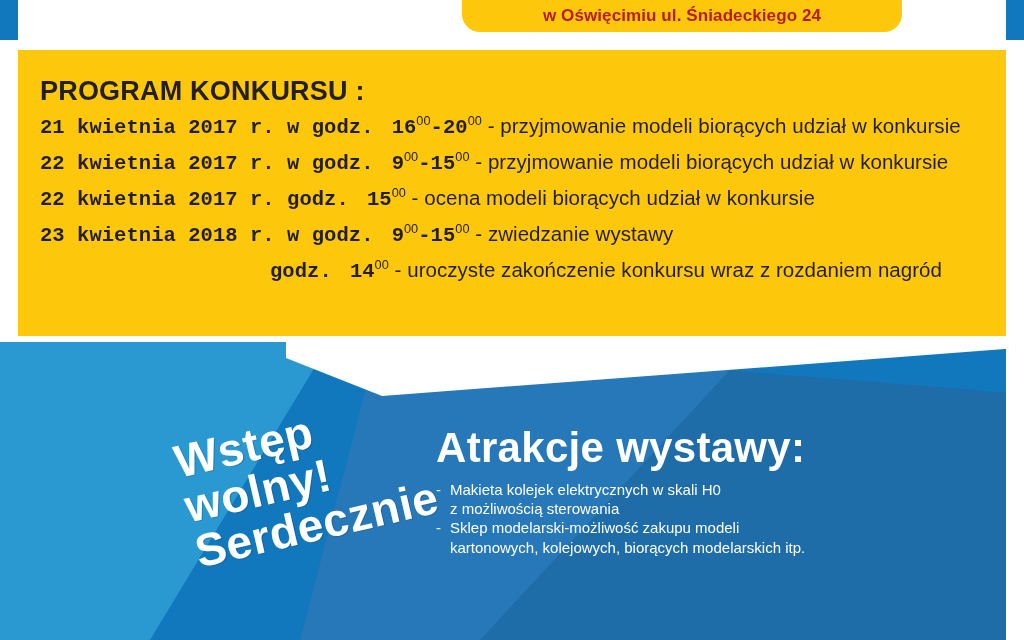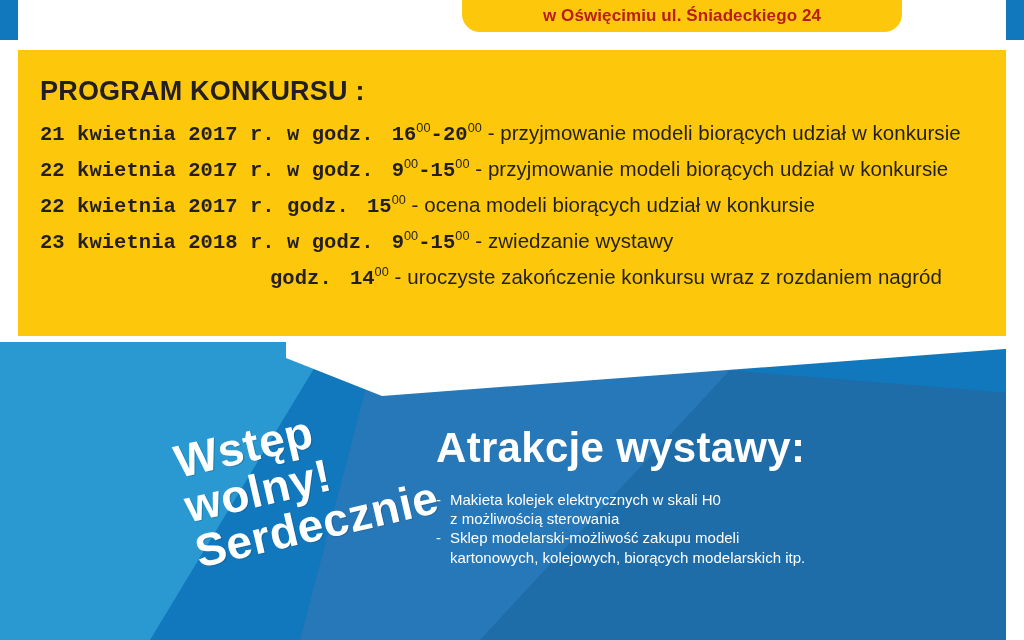--- a/index.html
+++ b/index.html
@@ -86,21 +86,21 @@
     height: 286px;
     background: #fdc70c;
     box-sizing: border-box;
     padding: 26px 0 0 22px;
   }
   .program-title {
     font-size: 27px;
     font-weight: bold;
     color: #231f20;
     letter-spacing: 0.2px;
-    margin-bottom: 14px;
+    margin-bottom: 7px;
   }
   .program-line {
     font-size: 20.5px;
     color: #231f20;
     margin-bottom: 11px;
     white-space: nowrap;
     letter-spacing: 0.05px;
   }
   .program-line .b {
     font-weight: bold;
@@ -205,21 +205,21 @@
     position: absolute;
     left: 436px;
     top: 424px;
     width: 580px;
     color: #ffffff;
   }
   .attr-title {
     font-size: 42px;
     font-weight: bold;
     letter-spacing: 0.3px;
-    margin-bottom: 18px;
+    margin-bottom: 8px;
   }
   .attr-item {
     font-size: 15px;
     line-height: 1.28;
     white-space: nowrap;
   }
   .attr-item .cont {
     display: block;
     padding-left: 14px;
   }

